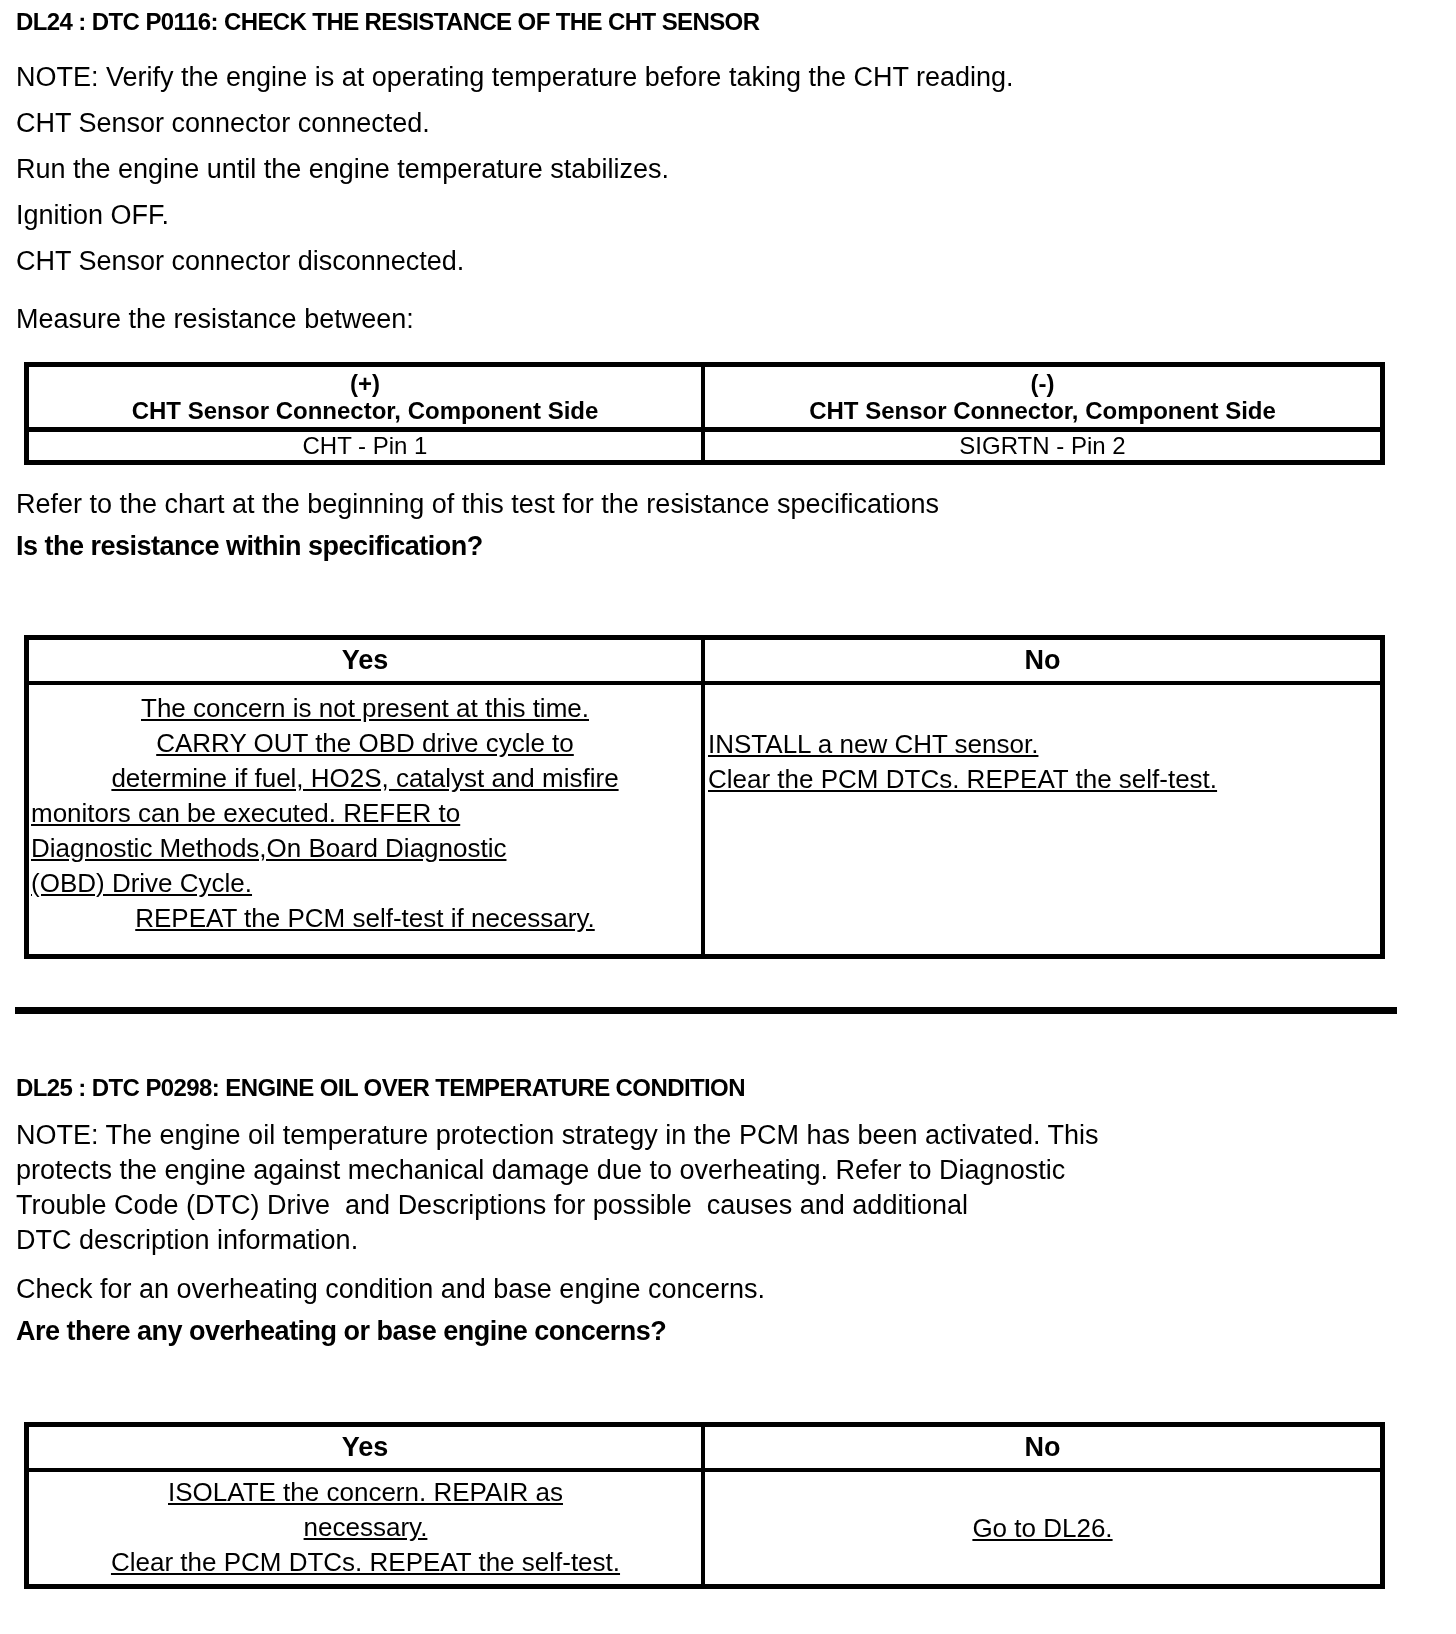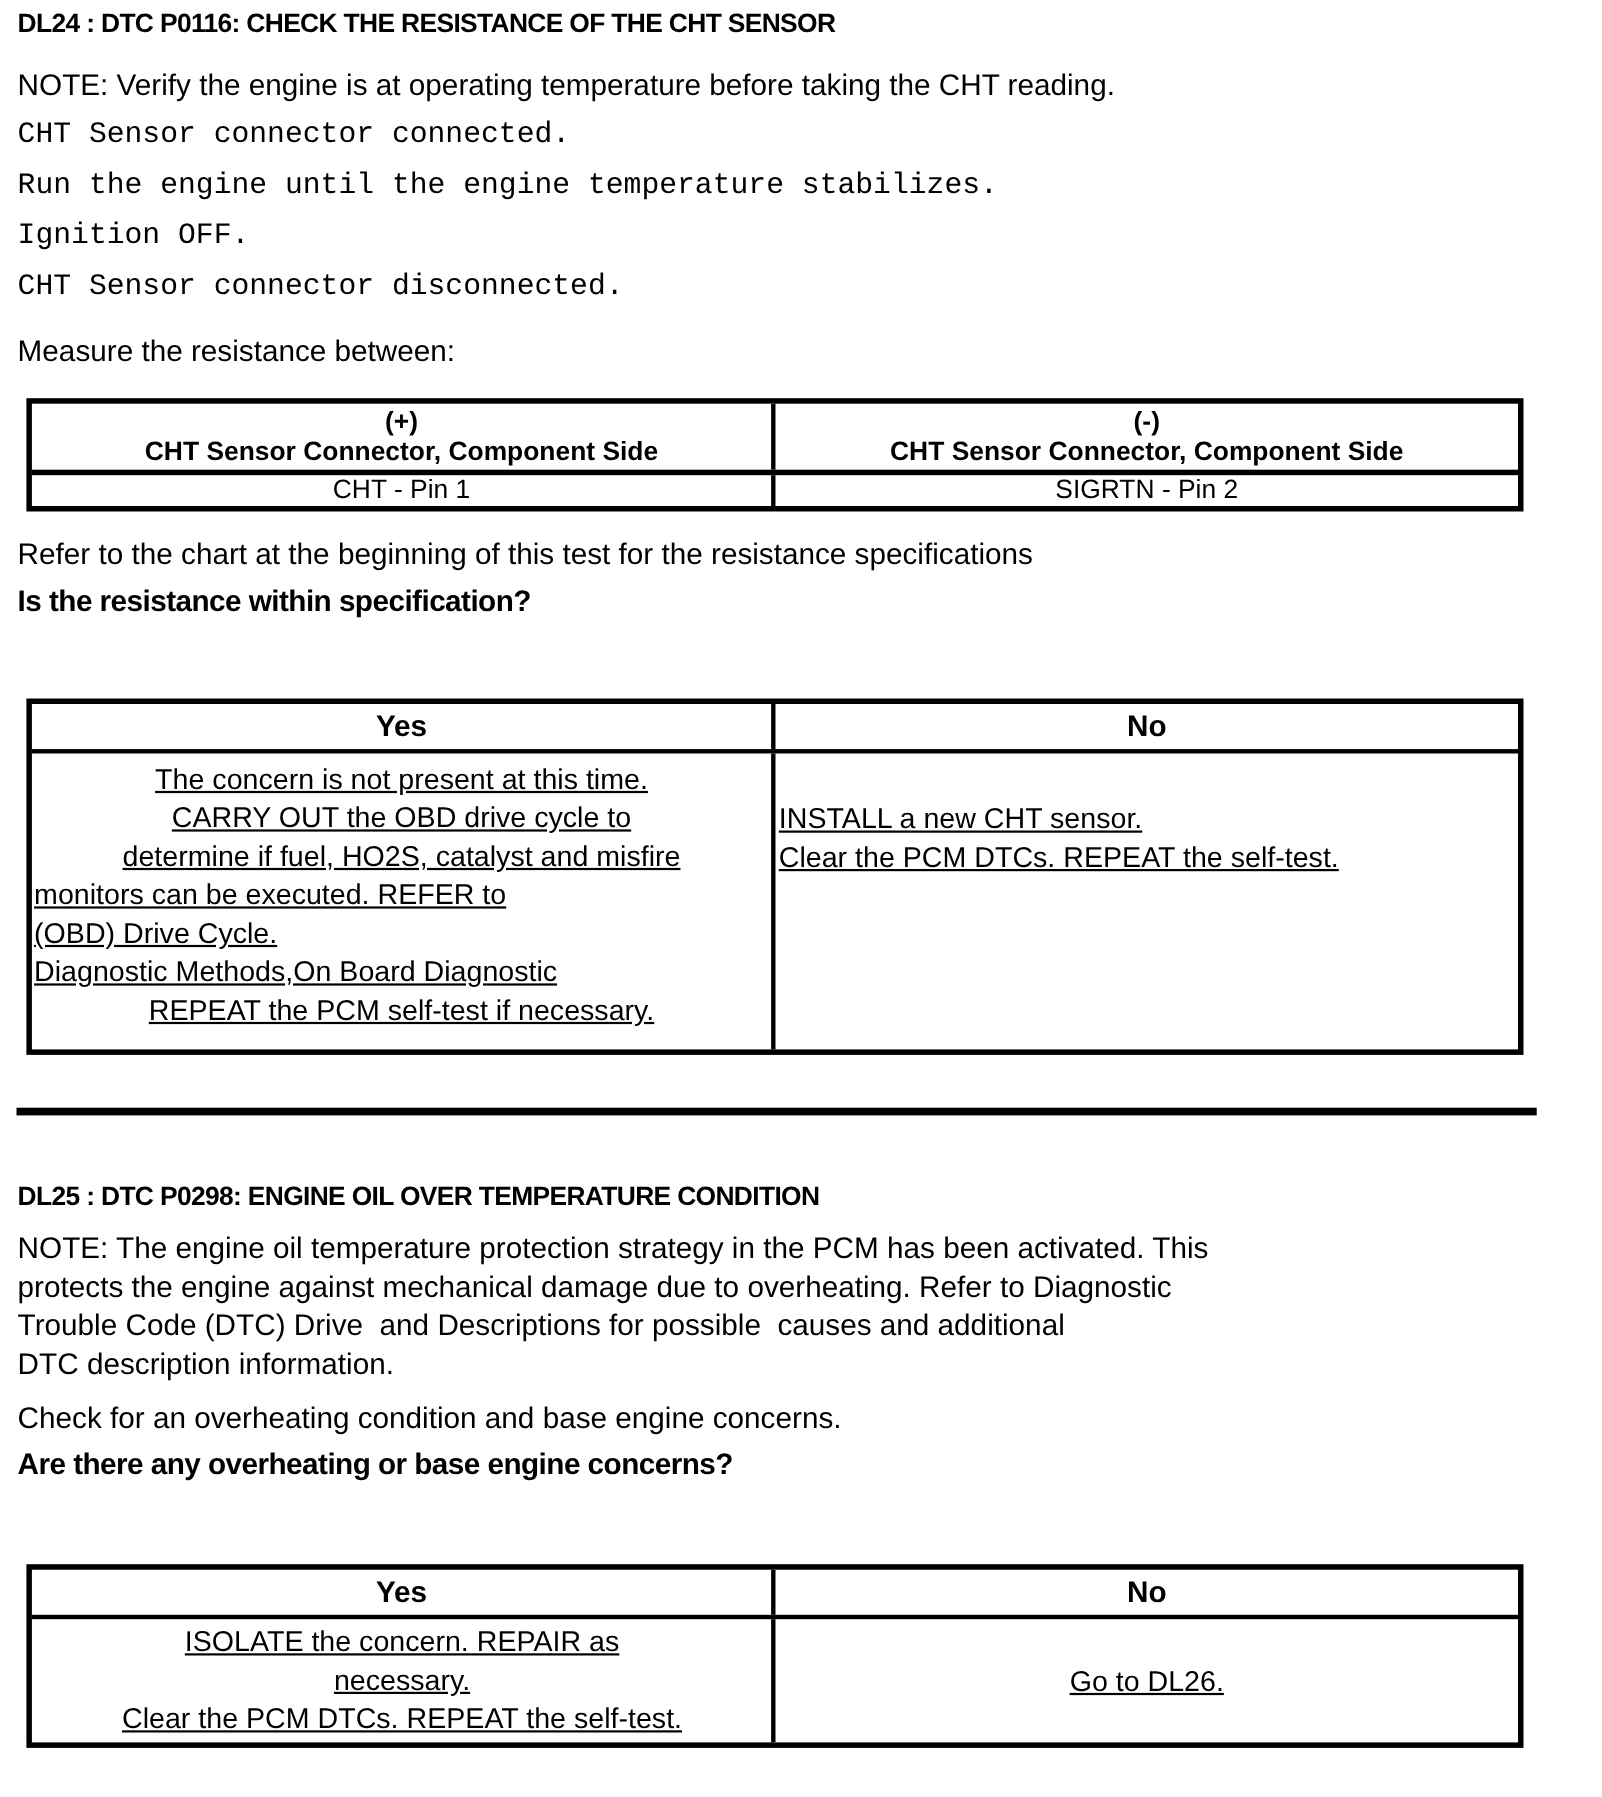--- a/index.html
+++ b/index.html
@@ -27,21 +27,21 @@
   .heading.first { padding-top: 8px; }
   .heading.second { margin-top: 60px; }
 
   .para {
     margin: 0 0 0 16px;
     font-size: 27px;
     line-height: 34px;
     white-space: pre;
   }
   .note-para { margin-top: 24px; }
-  .steps { margin-left: 16px; font-size: 27px; line-height: 34px; font-family: Liberation Mono, monospace; }
+  .steps { margin-left: 16px; font-size: 27px; line-height: 34px; }
   .steps > div { margin-top: 12px; white-space: pre; }
   .measure-intro { margin-top: 24px; }
   .refer { margin-top: 22px; }
   .question {
     margin-top: 8px;
     font-weight: bold;
     letter-spacing: -0.5px;
   }
   .note-lines { margin-left: 16px; margin-top: 16px; font-size: 27px; line-height: 35px; }
   .note-lines > div { white-space: pre; }
@@ -166,22 +166,22 @@
     <div class="prow dhead">
       <div class="pcell left">Yes</div>
       <div class="pcell right">No</div>
     </div>
     <div class="prow dbody">
       <div class="pcell left yes24">
           <div>The concern is not present at this time.</div>
           <div>CARRY OUT the OBD drive cycle to</div>
           <div>determine if fuel, HO2S, catalyst and misfire</div>
           <div>monitors can be executed. REFER to</div>
+          <div>Diagnostic Methods,On Board Diagnostic</div>
           <div>(OBD) Drive Cycle.</div>
-          <div>Diagnostic Methods,On Board Diagnostic</div>
           <div>REPEAT the PCM self-test if necessary.</div>
         </div>
       <div class="pcell right no24">
           <div>INSTALL a new CHT sensor.</div>
           <div>Clear the PCM DTCs. REPEAT the self-test.</div>
         </div>
     </div>
   </div>
 
   <div class="rule rule-mid"></div>

